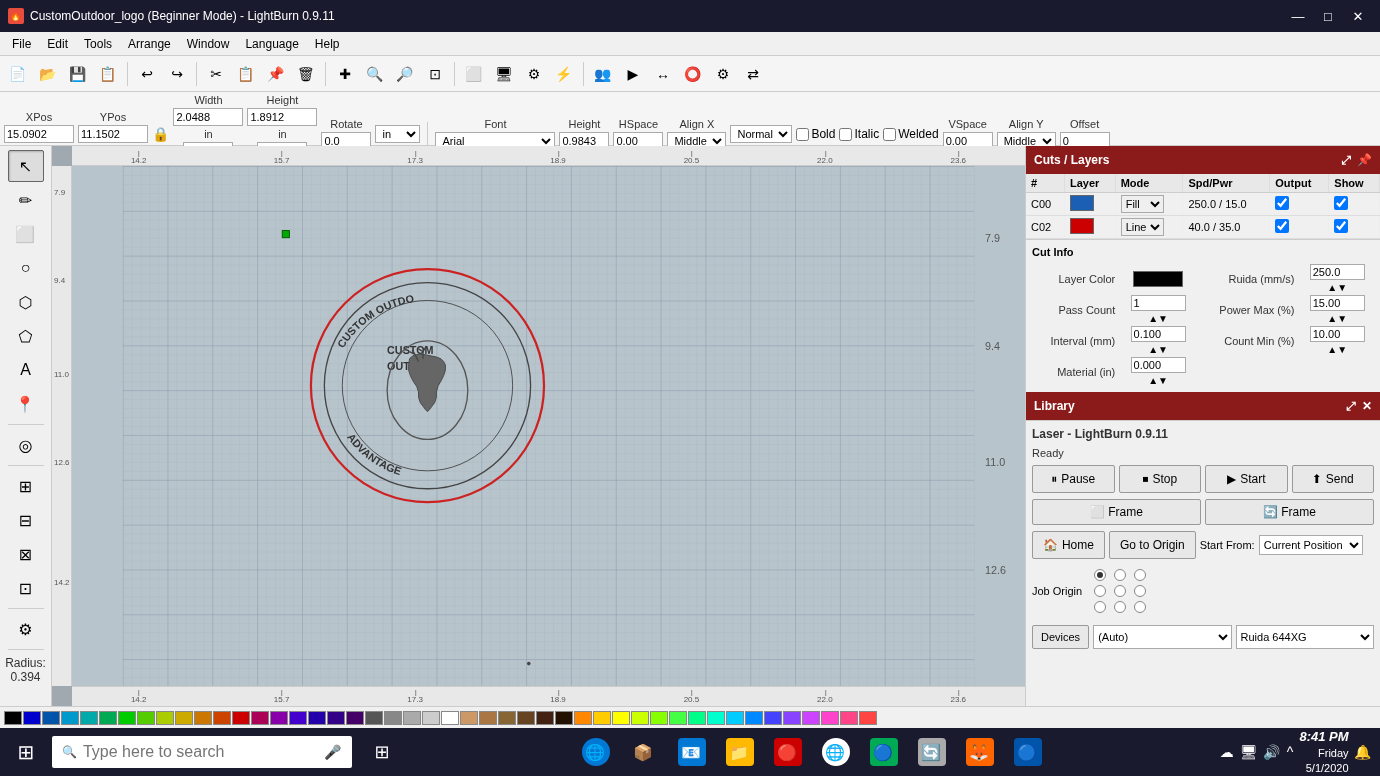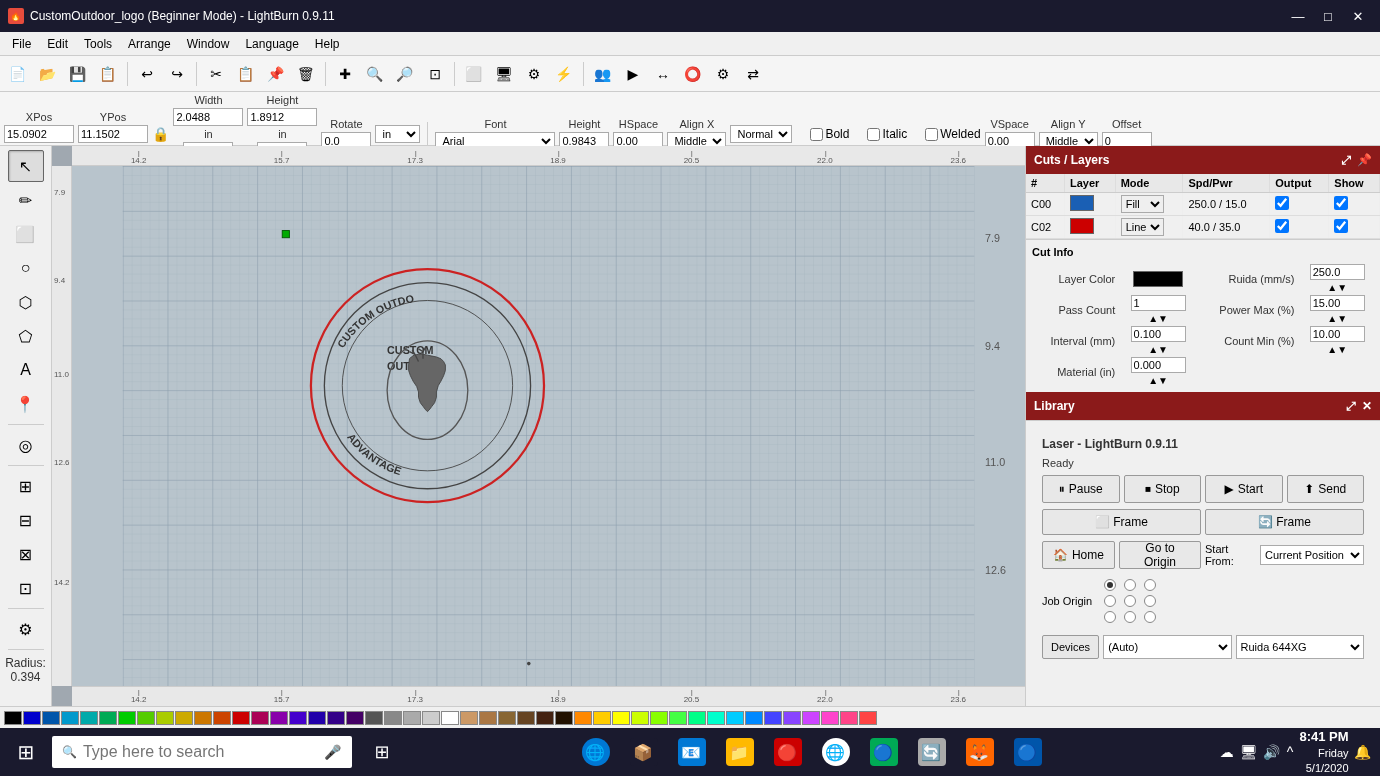--- a/index.html
+++ b/index.html
@@ -22,21 +22,21 @@
     .tb-sep { width: 1px; height: 24px; background: #ccc; margin: 0 3px; }
 
     
     #props-bar { height: 54px; background: #f5f5f5; border-bottom: 1px solid #ccc; display: flex; align-items: center; padding: 2px 4px; gap: 4px; flex-shrink: 0; flex-wrap: wrap; }
     .prop-group { display: flex; align-items: center; gap: 2px; flex-direction: column; }
     .prop-label { font-size: 11px; color: #333; }
     .prop-input { width: 70px; height: 18px; border: 1px solid #aaa; background: white; font-size: 11px; padding: 0 2px; }
     .prop-input-sm { width: 50px; height: 18px; border: 1px solid #aaa; background: white; font-size: 11px; padding: 0 2px; }
     .prop-select { height: 18px; border: 1px solid #aaa; background: white; font-size: 11px; padding: 0 2px; }
     .lock-icon { font-size: 14px; color: #666; }
-    .prop-checkbox { display: flex; align-items: center; gap: 2px; font-size: 11px; margin-left: 14px; }
+    .prop-checkbox { display: flex; align-items: center; gap: 2px; font-size: 11px; }
 
     
     #main { flex: 1; display: flex; overflow: hidden; }
 
     
     #left-tools { width: 52px; background: #f0f0f0; border-right: 1px solid #ccc; display: flex; flex-direction: column; align-items: center; padding: 4px 2px; gap: 2px; overflow-y: auto; flex-shrink: 0; }
     .tool-btn { width: 36px; height: 32px; border: 1px solid transparent; background: transparent; cursor: pointer; display: flex; align-items: center; justify-content: center; font-size: 16px; border-radius: 2px; }
     .tool-btn.active { border-color: #666; background: #ddd; box-shadow: inset 1px 1px 2px rgba(0,0,0,0.2); }
     .tool-sep { width: 36px; height: 1px; background: #ccc; margin: 2px 0; }
     .radius-display { font-size: 10px; text-align: center; color: #333; padding: 2px; }
@@ -69,21 +69,21 @@
     .ci-label { font-size: 11px; color: #333; text-align: right; }
     .ci-value { display: flex; align-items: center; gap: 2px; flex-direction: column; }
     .ci-input { width: 55px; height: 16px; border: 1px solid #aaa; background: white; font-size: 11px; padding: 0 2px; }
     .color-swatch { width: 50px; height: 16px; background: #000; border: 1px solid #666; }
 
     
     #library-panel { flex: 0 0 auto; }
     .library-header { height: 28px; background: #8b1a1a; color: white; display: flex; align-items: center; padding: 0 8px; font-weight: bold; font-size: 12px; justify-content: space-between; }
 
     
-    #laser-control { flex: 1; padding: 16px; border-top: 1px solid #ccc; display: flex; flex-direction: column; gap: 6px; }
+    #laser-control { flex: 1; padding: 6px; border-top: 1px solid #ccc; display: flex; flex-direction: column; gap: 6px; }
     .laser-title { font-size: 12px; font-weight: bold; color: #333; }
     .laser-status { font-size: 11px; color: #333; }
     .laser-buttons { display: flex; gap: 4px; flex-wrap: wrap; }
     .laser-btn { height: 28px; border: 1px solid #999; background: #e8e8e8; cursor: pointer; font-size: 11px; display: flex; align-items: center; justify-content: center; gap: 4px; border-radius: 2px; padding: 0 10px; }
     .laser-btn-wide { flex: 1; }
     .start-btn { background: #e8e8e8; }
     .send-btn { background: #e8e8e8; }
     .frame-row { display: flex; gap: 4px; }
     .frame-btn { flex: 1; height: 26px; border: 1px solid #999; background: #e8e8e8; cursor: pointer; font-size: 11px; display: flex; align-items: center; justify-content: center; gap: 3px; border-radius: 2px; }
     .origin-row { display: flex; align-items: center; gap: 4px; }
@@ -106,21 +106,21 @@
     .win-logo { width: 36px; height: 36px; cursor: pointer; display: flex; align-items: center; justify-content: center; font-size: 20px; color: white; }
     .search-bar { width: 300px; height: 32px; background: white; border-radius: 2px; display: flex; align-items: center; padding: 0 10px; gap: 6px; }
     .search-input { border: none; outline: none; font-size: 16px; flex: 1; background: transparent; }
     .search-mic { font-size: 14px; color: #666; cursor: pointer; }
     #taskbar-center { display: flex; gap: 4px; }
     .taskbar-app { width: 44px; height: 44px; display: flex; align-items: center; justify-content: center; cursor: pointer; border-radius: 2px; }
     .app-icon { width: 28px; height: 28px; border-radius: 4px; display: flex; align-items: center; justify-content: center; font-size: 16px; }
     #taskbar-right { display: flex; align-items: center; gap: 6px; color: white; font-size: 11px; }
     .sys-icon { font-size: 14px; cursor: pointer; }
     .clock { text-align: right; line-height: 1.4; }
-    .clock-time { font-size: 13px; font-weight: bold; }
+    .clock-time { font-size: 13px; font-weight: bold; font-style: italic; }
     .clock-date { font-size: 11px; }
     .rtick { position: absolute; bottom: 0; font-size: 8px; color: #555; transform: translateX(-50%); }
     .rtick::before { content: ''; position: absolute; bottom: 8px; left: 50%; width: 1px; height: 6px; background: #888; }
     .ltick { position: absolute; left: 2px; font-size: 8px; color: #555; transform: translateY(-50%); }
 
     
     #canvas-svg { position: absolute; top: 0; left: 0; width: 100%; height: 100%; }
   </style>
 </head>
 <body>

